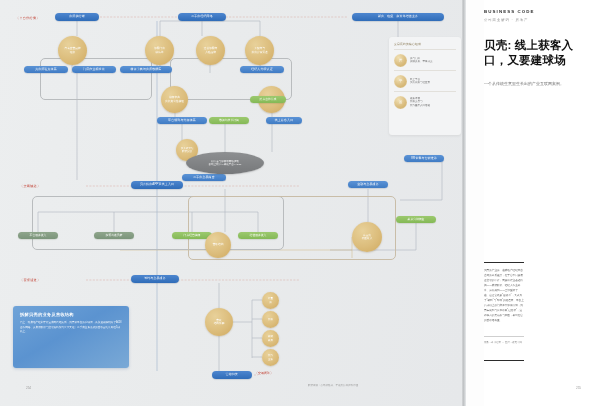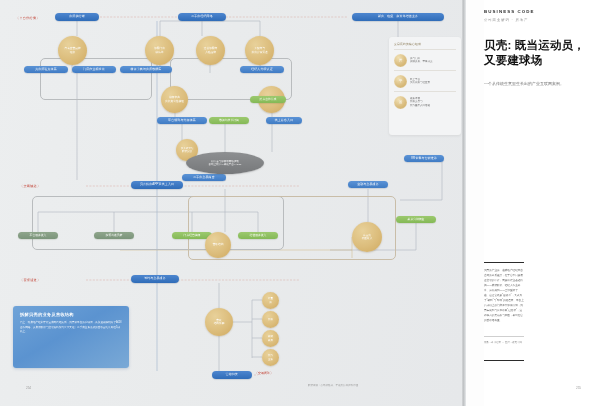--- a/index.html
+++ b/index.html
@@ -288,21 +288,21 @@
     <div id="diagram-footnote">数据来源：公司招股书、年报及公开资料整理</div>
     <div id="left-page-num">254</div>
   </div>
 
   <div id="gutter"></div>
 
   <div id="right-page">
     <div id="right-inner">
       <div id="kicker">BUSINESS CODE</div>
       <div id="kicker-sub">公司商业解码 · 房地产</div>
-      <div id="headline">贝壳: 既当运动员，又要建球场</div>
+      <div id="headline">贝壳: 线上获客入口，又要建球场</div>
       <div id="deck">一个从传统生意里生长出的产业互联网案例。</div>
       <div id="rule-top"></div>
       <div id="vbody">贝壳的产业第一遍房地产经纪平台之间的本质差异，在于它不只是撮合交易的中介，而是把行业基础设施——房源数据、经纪人作业标准、分佣规则——全部重做了一遍。这让它既是“运动员”，又成为了“裁判”与“球场”的建造者。平台上八成以上的门店来自加盟品牌，贝壳靠规则与技术收取“过路费”，这种模式的天花板与风险，都写在它的营收结构里。</div>
       <div id="rule-bot"></div>
       <div id="vcaption">摄影 / 本刊记者 — 图片 / 视觉中国</div>
       <div id="rule-bot2"></div>
       <div id="right-page-num">255</div>
     </div>
   </div>
 

